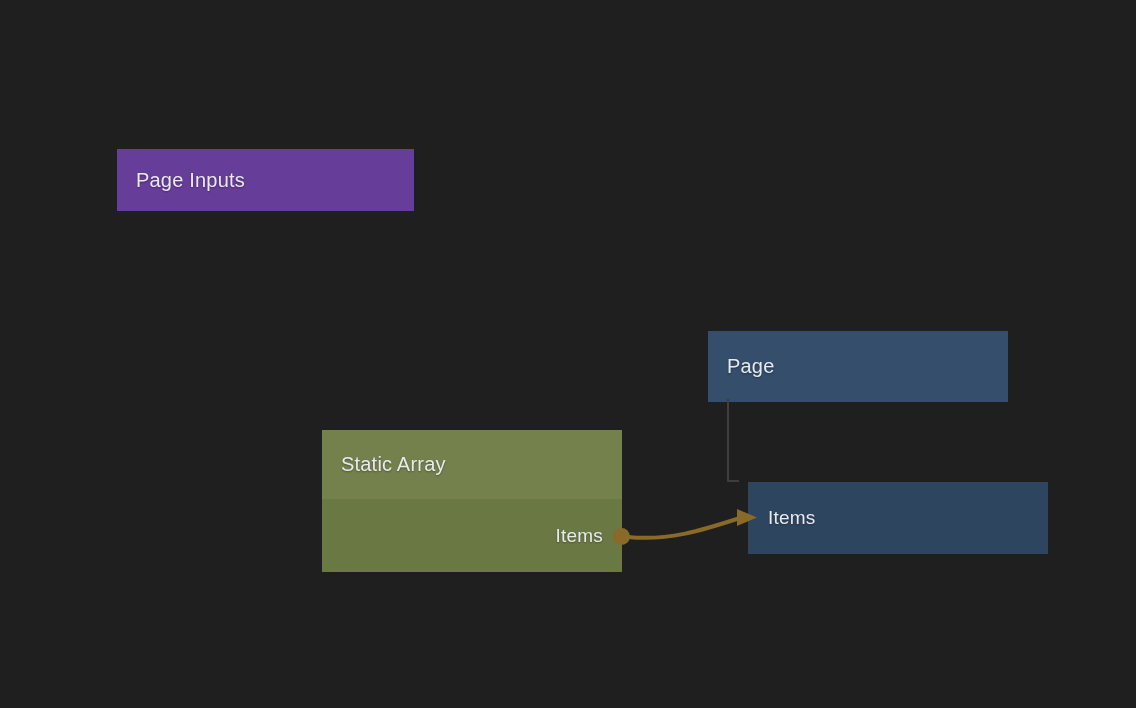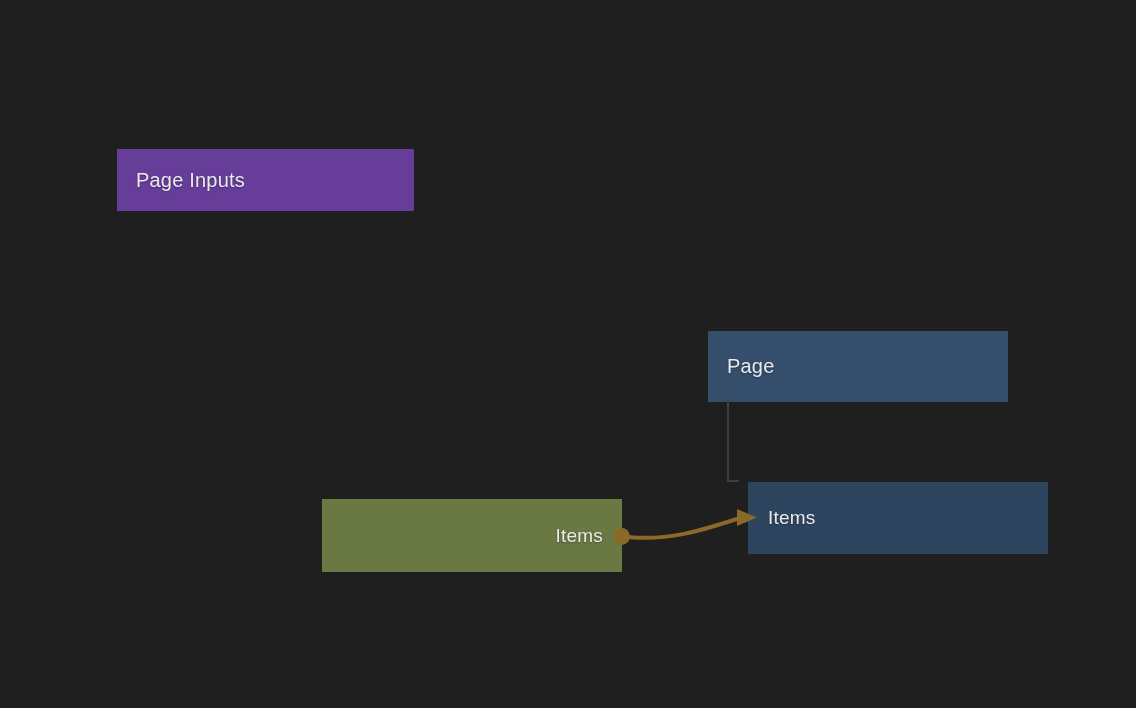--- a/index.html
+++ b/index.html
@@ -74,20 +74,23 @@
     <div class="node-title">Page</div>
   </div>
 
   <div class="node" id="node-repeater">
     <div class="node-section" id="repeater-items-row" style="background-color: rgb(45, 69, 95);">
       <span class="port-label">Items</span>
     </div>
   </div>
 
   <div class="node" id="node-static-array">
+    <div class="node-section" id="static-array-header" style="background-color: rgb(116, 129, 77);">
+      <div class="node-title">Static Array</div>
+    </div>
     <div class="node-section" id="static-array-items-row" style="background-color: rgb(106, 120, 67);">
       <span class="port-label">Items</span>
     </div>
   </div>
 
   <svg class="wire-layer" viewBox="0 0 1136 708" xmlns="http://www.w3.org/2000/svg">
 
     <polyline points="728,399 728,481 739,481" fill="none" stroke-width="2" stroke="#3e3e3e"></polyline>
 
     <g>

